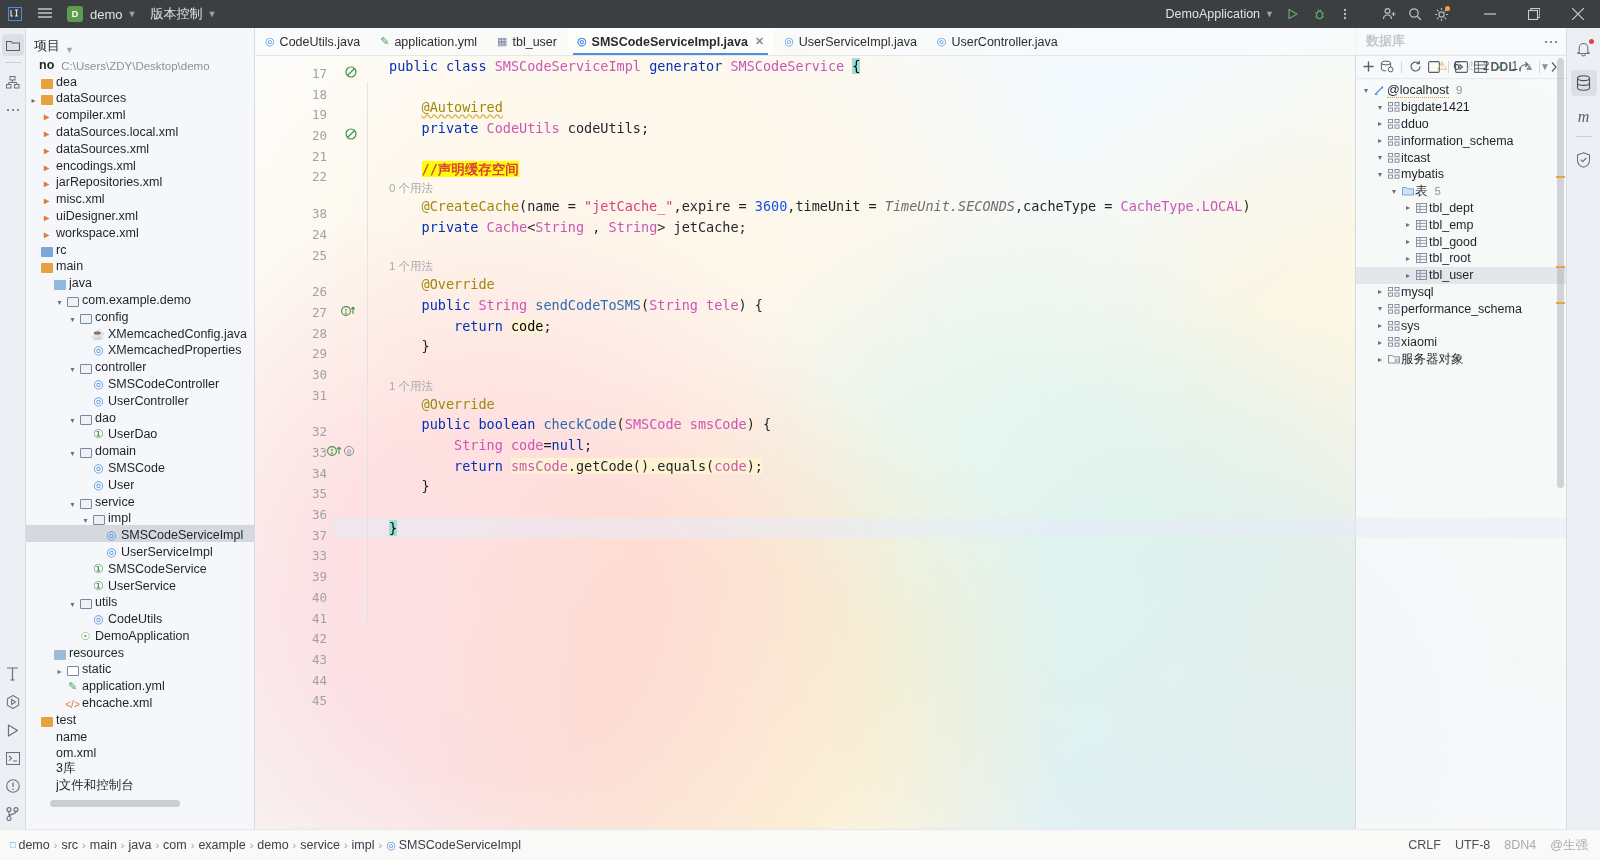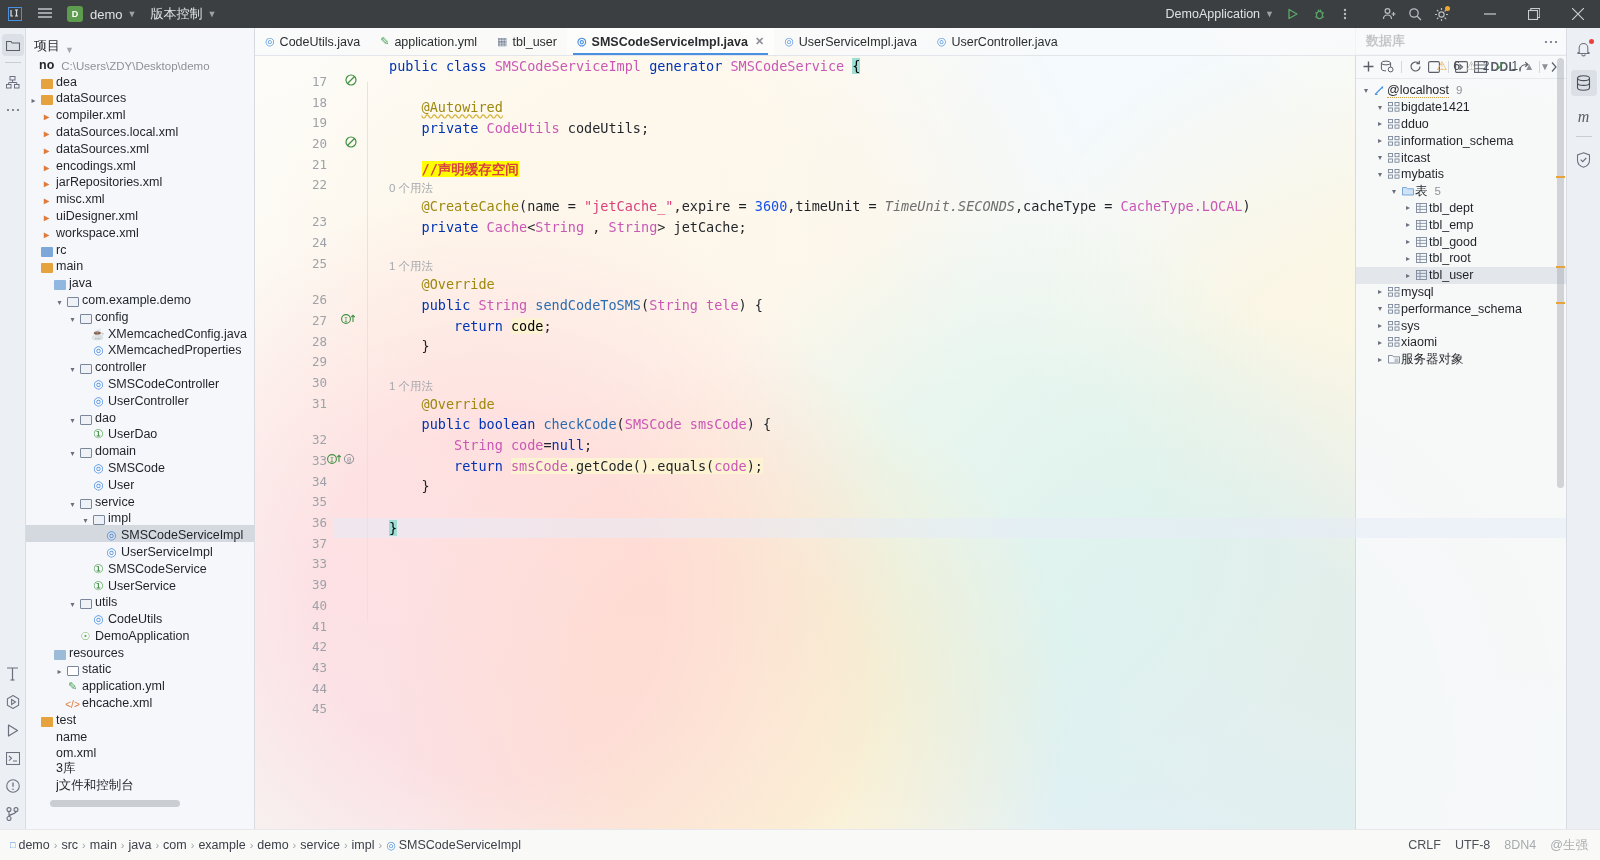--- a/index.html
+++ b/index.html
@@ -154,21 +154,21 @@
   #inspect {
     position:absolute; right: 16px; top: 31px; z-index: 5;
     display:flex; align-items:center; gap:6px; font-size: 12px; color:#4b4f57;
   }
   #inspect .w { color:#e8a33d; }
   #inspect .g { color:#b9b29b; }
   #inspect .ok { color:#3f9142; }
 
   #codearea { position: relative; z-index: 2; height: 773px; }
   .gutter {
-    position:absolute; left:0; top:16px; width:78px; height:100%;
+    position:absolute; left:0; top:8px; width:78px; height:100%;
     text-align:right; color:#9ea2a8; font-size: 12.5px;
     font-family: "DejaVu Sans Mono", monospace;
   }
   .gline { height: 20.7px; line-height: 20.7px; padding-right: 6px; position: relative; }
   .gmark { position:absolute; right: -24px; top: 1px; font-size: 11px; }
   .codecol {
     position: absolute; left: 78px; top: 0; right: 0; height: 100%;
     font-family: "DejaVu Sans Mono", monospace; font-size: 13.5px;
   }
   .cl { height: 20.7px; line-height: 20.7px; white-space: pre; }
@@ -782,21 +782,21 @@
             </svg></span></div>
         <div class="gline">18</div>
         <div class="gline">19</div>
         <div class="gline">20<span class="gmark"><svg width="12" height="12" viewBox="0 0 12 12">
               <circle cx="6" cy="6" r="5" fill="none" stroke="#3f9142" stroke-width="1.2"></circle>
               <path d="M2.5 9.5L9.5 2.5" stroke="#3f9142" stroke-width="1.2"></path>
             </svg></span></div>
         <div class="gline">21</div>
         <div class="gline">22</div>
         <div class="hint">&nbsp;</div>
-        <div class="gline">23</div>
+        <div class="gline">38</div>
         <div class="gline">24</div>
         <div class="gline">25</div>
         <div class="hint">&nbsp;</div>
         <div class="gline">26</div>
         <div class="gline">27<span class="gmark"><svg width="16" height="12" viewBox="0 0 16 12">
               <circle cx="5" cy="6" r="4.4" fill="none" stroke="#3f9142" stroke-width="1.1"></circle>
               <text x="5" y="9" font-size="6.5" text-anchor="middle" fill="#3f9142" font-family="monospace">I</text>
               <path d="M12 9V2.5M10.2 4.2L12 2.2l1.8 2" stroke="#3f9142" stroke-width="1.1" fill="none"></path>
             </svg></span></div>
         <div class="gline">28</div>

